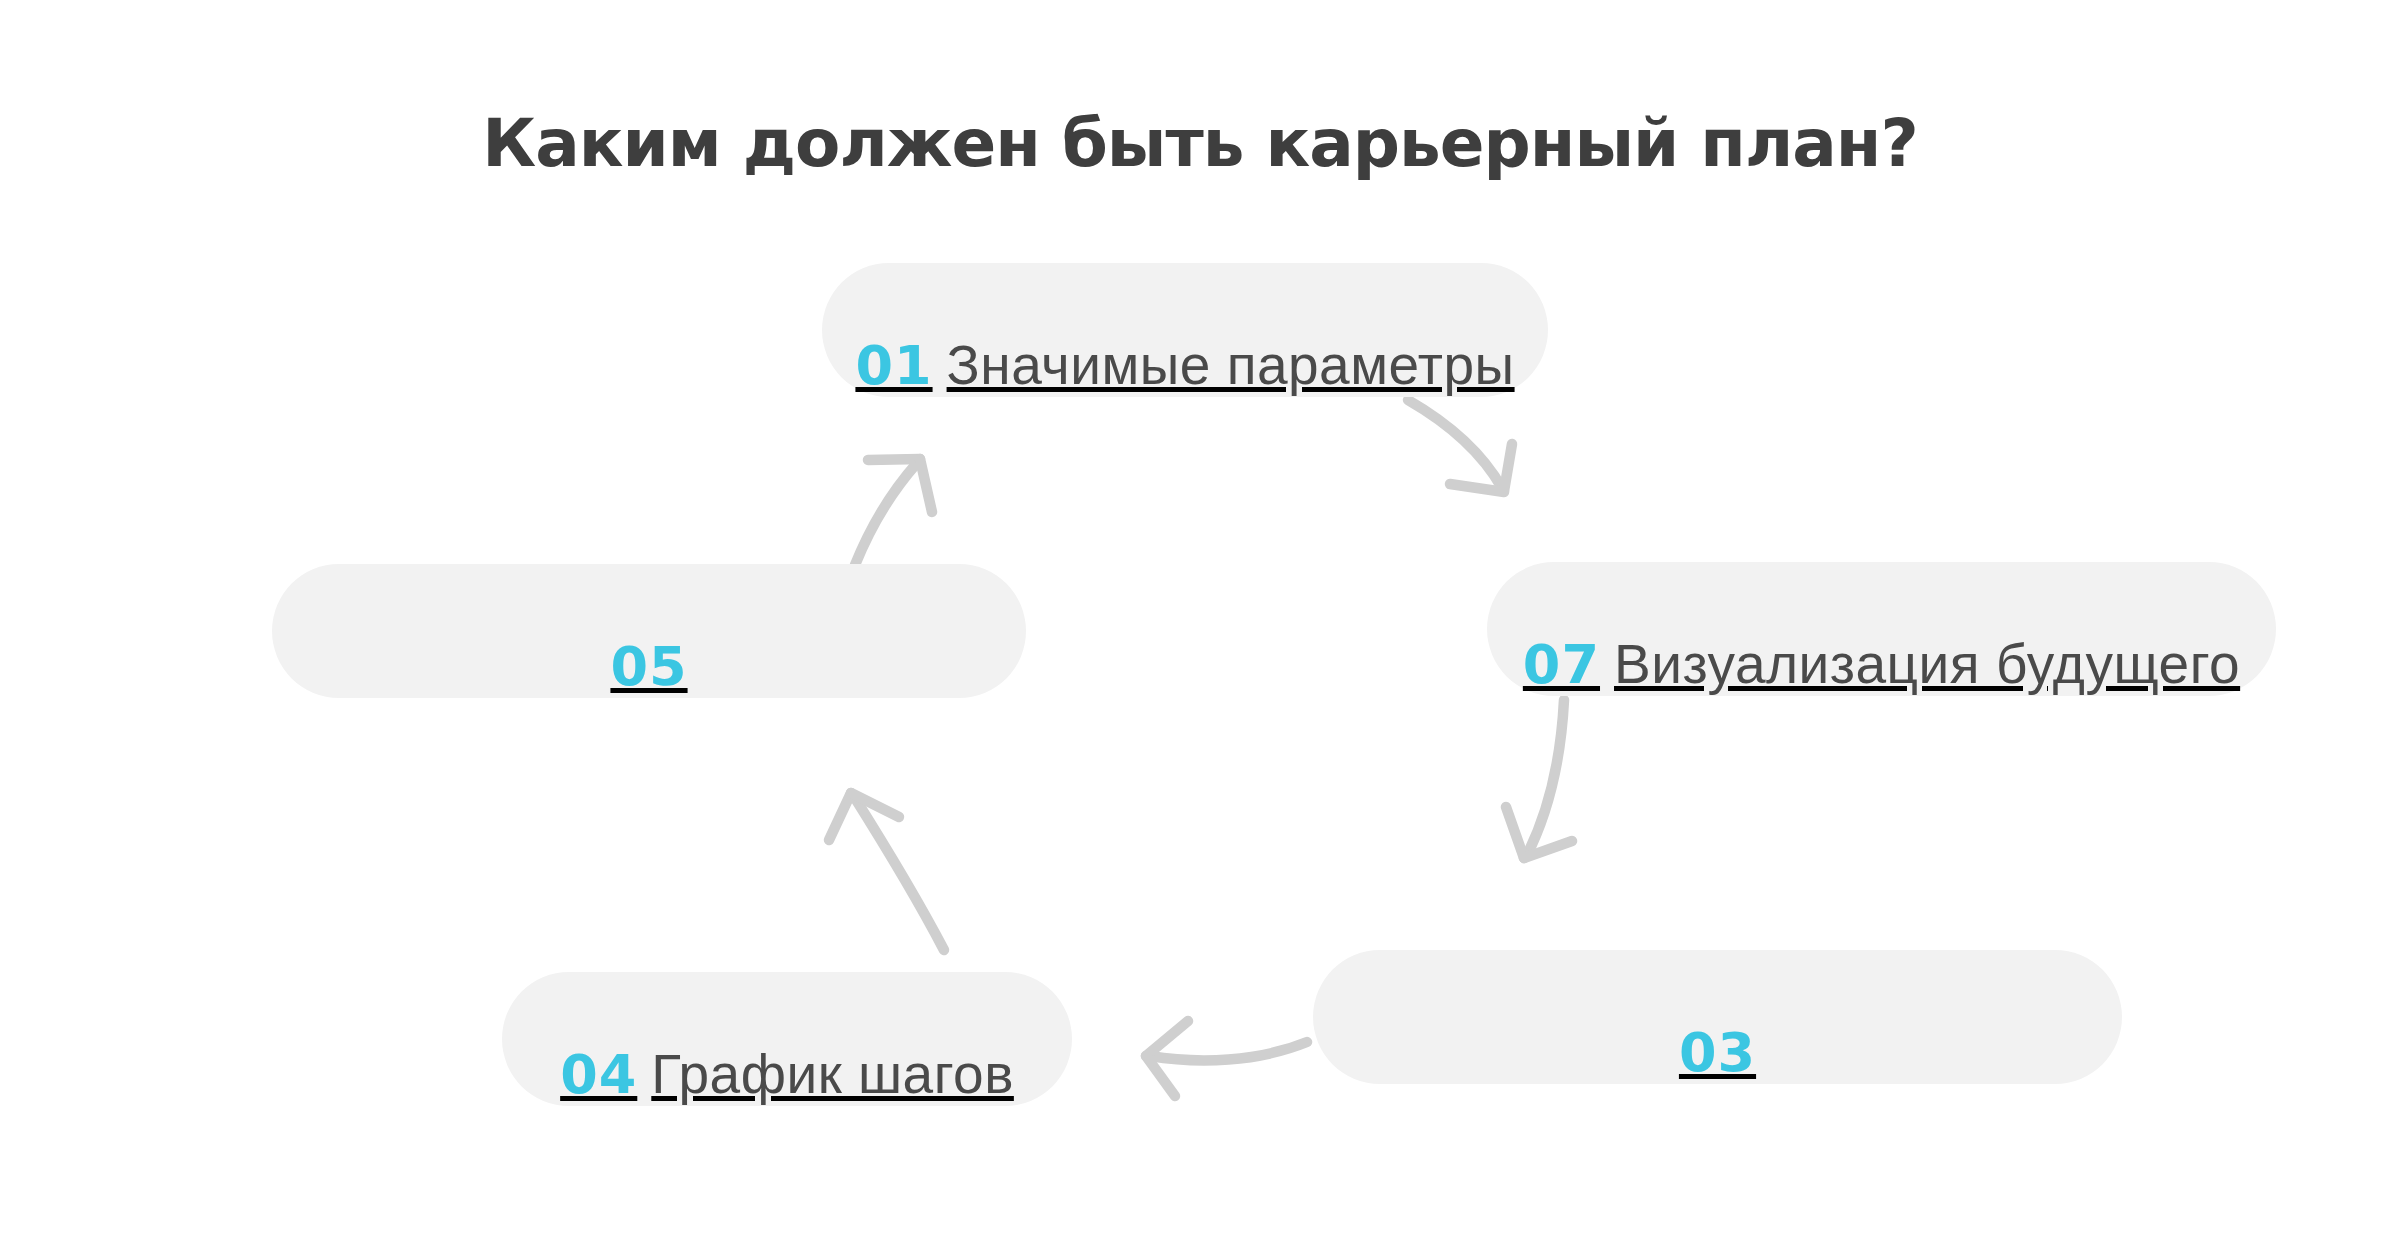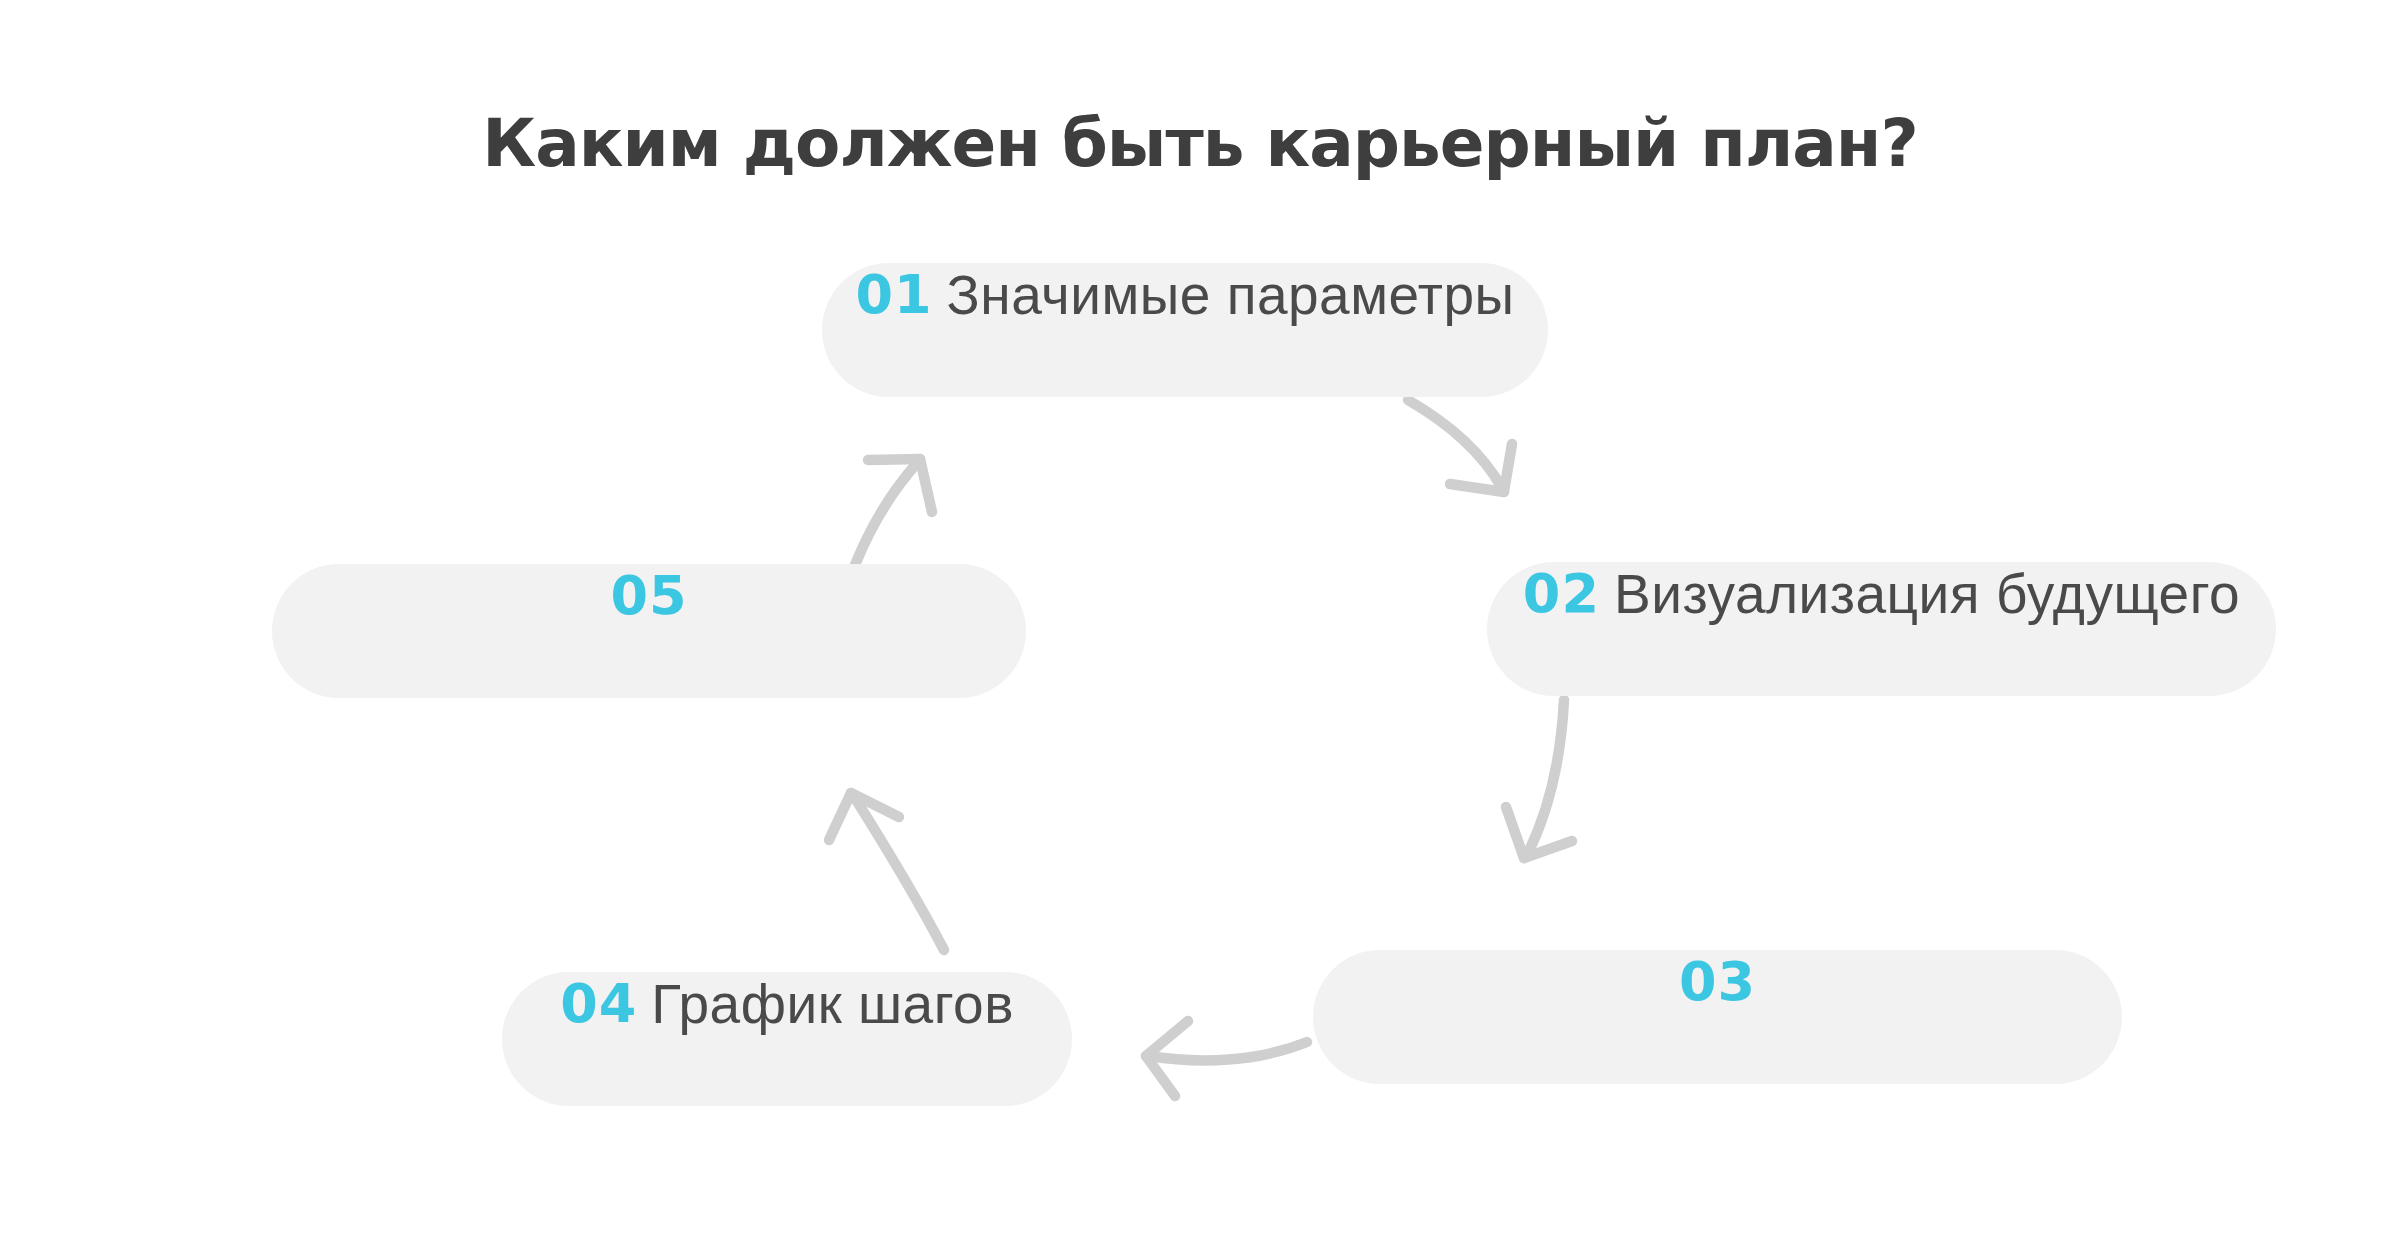--- a/index.html
+++ b/index.html
@@ -40,26 +40,27 @@
   }
   .arrows path{
     fill:none;
     stroke:var(--arrow,#CFCFCF);
     stroke-width:10.5;
     stroke-linecap:round;
   }
   .pill{
     position:absolute;
     display:flex;
-    align-items:flex-start;
+    align-items:flex-end;
     justify-content:center;
     gap:14px;
     background:var(--pill-bg,#F2F2F2);
     border-radius:67px;
     white-space:nowrap;
+    text-decoration:underline;
   }
   .pill .num{
     font-family:"DejaVu Sans","Liberation Sans",sans-serif;
     font-weight:700;
     font-size:54px;
     color:var(--accent,#3BC6E2);
     letter-spacing:1px;
   }
   .pill .label{
     font-size:55px;
@@ -102,21 +103,21 @@
       <path d="M 932 512 L 920 459"></path>
     </g>
   </svg>
 
   <div class="pill" style="left:822px;top:263px;width:726px;height:134px">
     <span class="num">01</span>
     <span class="label">Значимые параметры</span>
   </div>
 
   <div class="pill" style="left:1487px;top:562px;width:789px;height:134px">
-    <span class="num">02</span>
+    <span class="num">07</span>
     <span class="label">Визуализация будущего</span>
   </div>
 
   <div class="pill" style="left:1313px;top:950px;width:809px;height:134px">
     <span class="num">03</span>
   </div>
 
   <div class="pill" style="left:502px;top:972px;width:570px;height:134px">
     <span class="num">04</span>
     <span class="label">График шагов</span>

